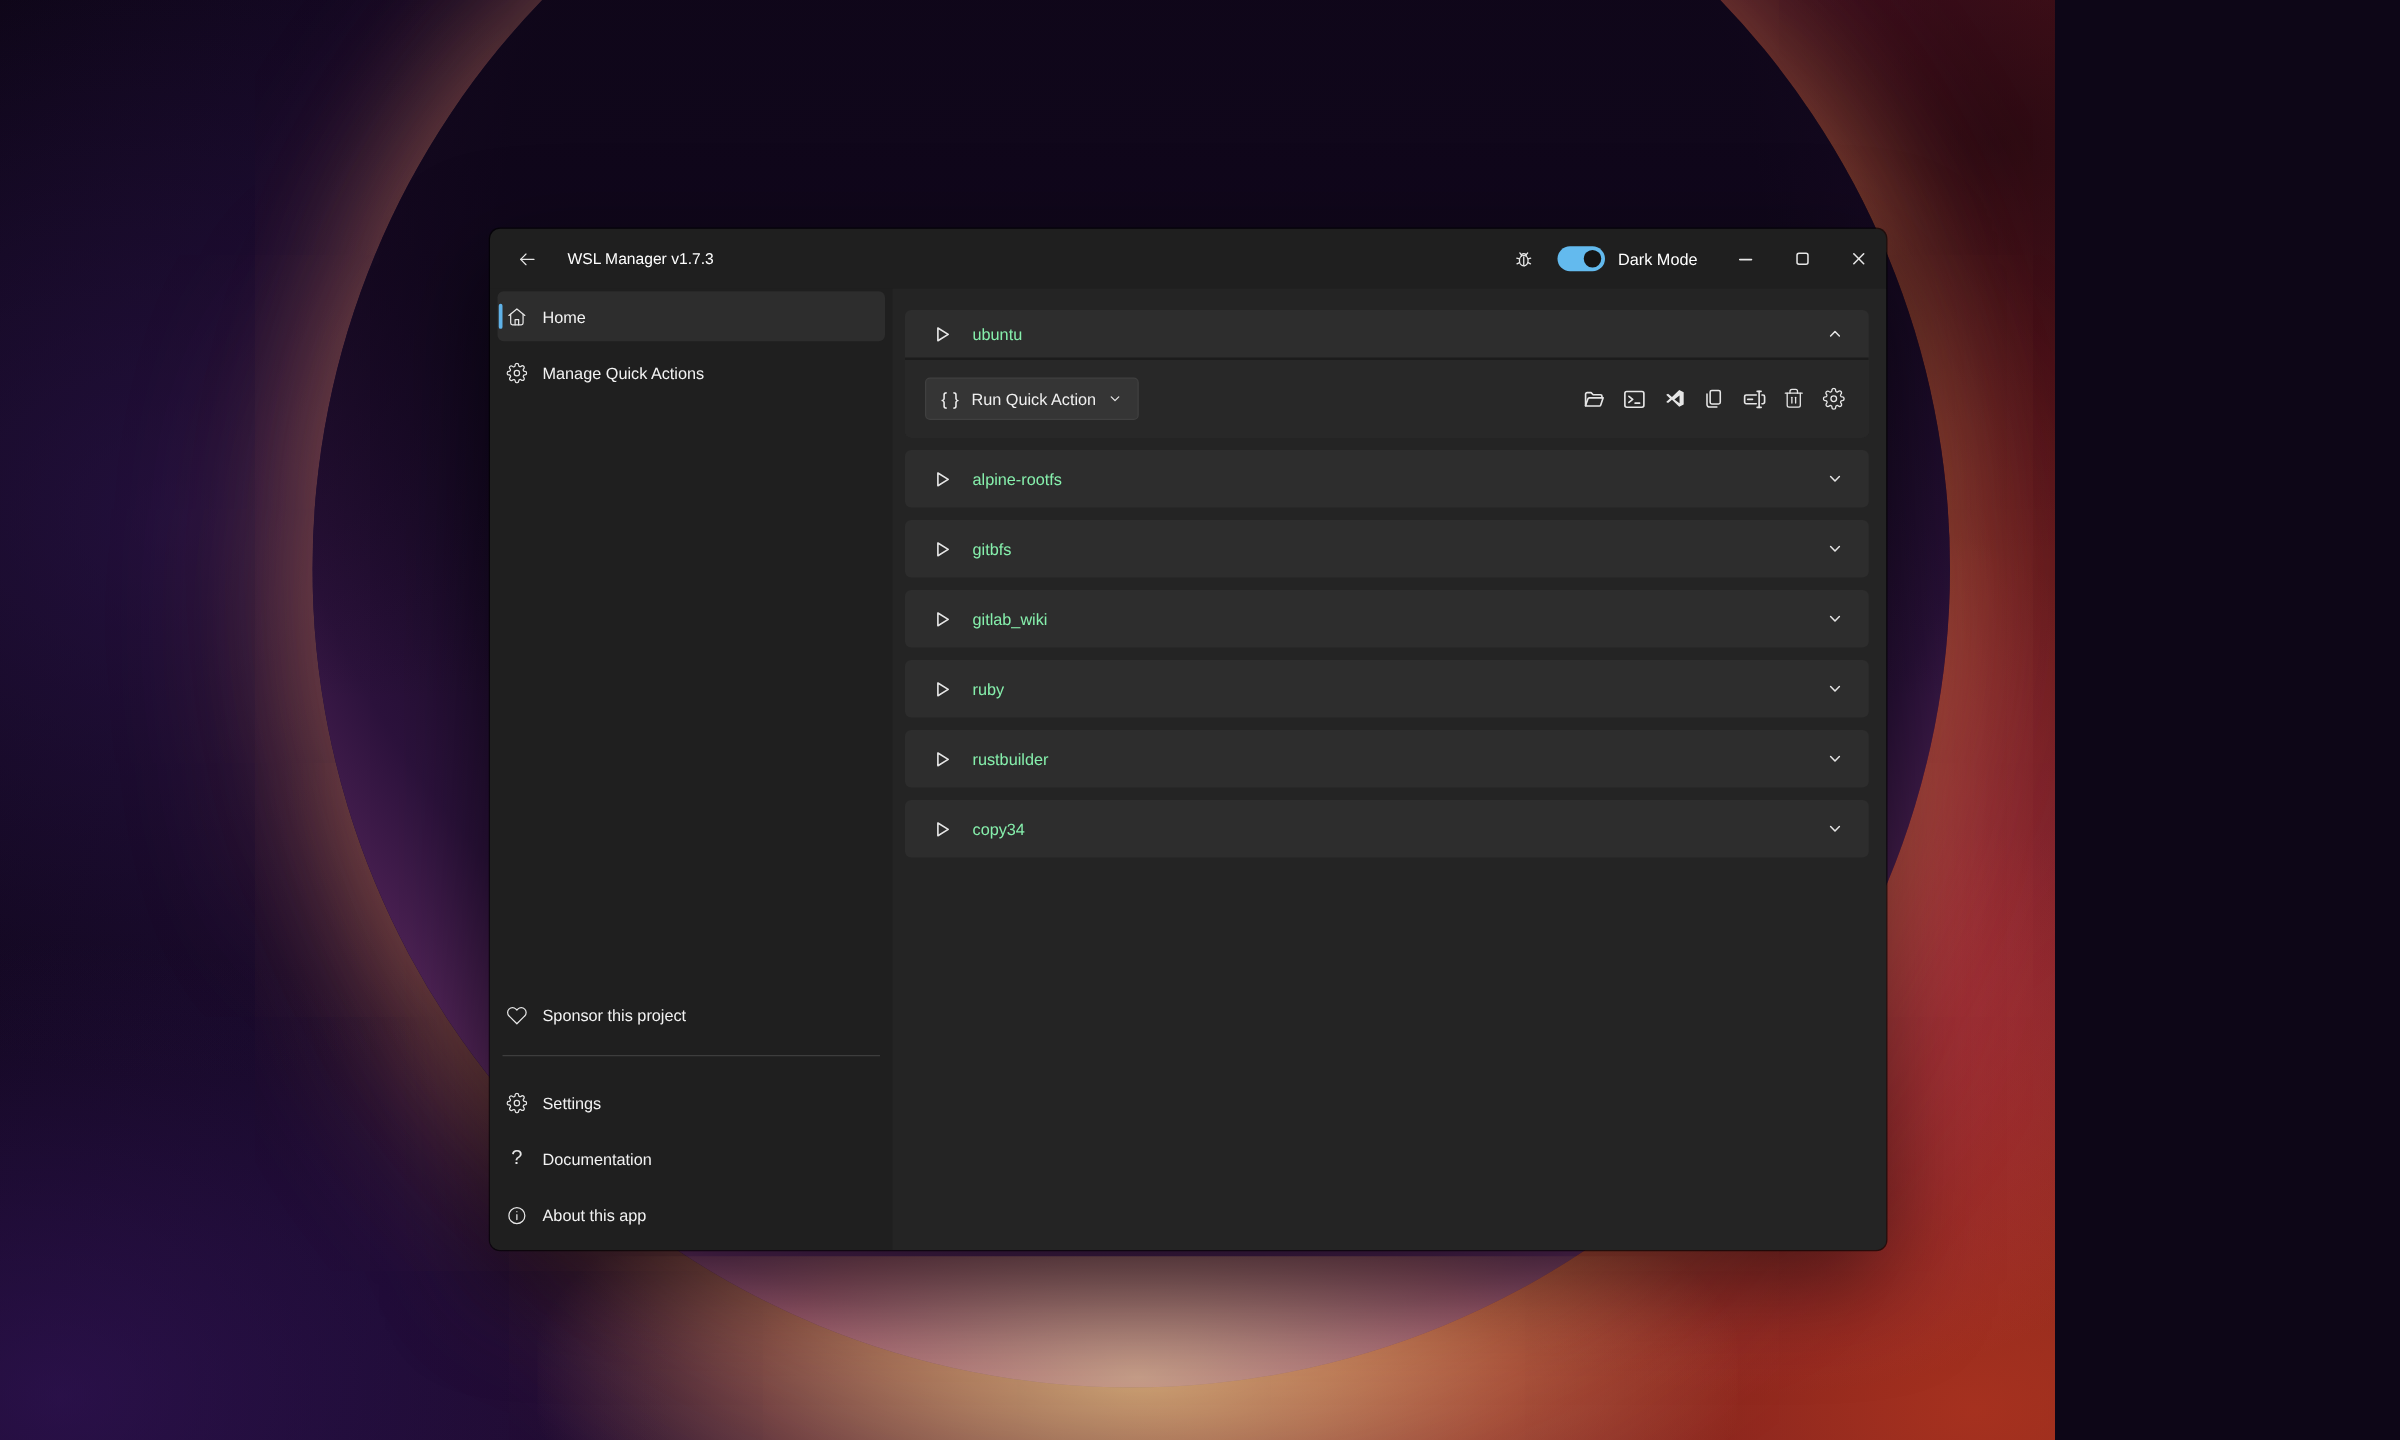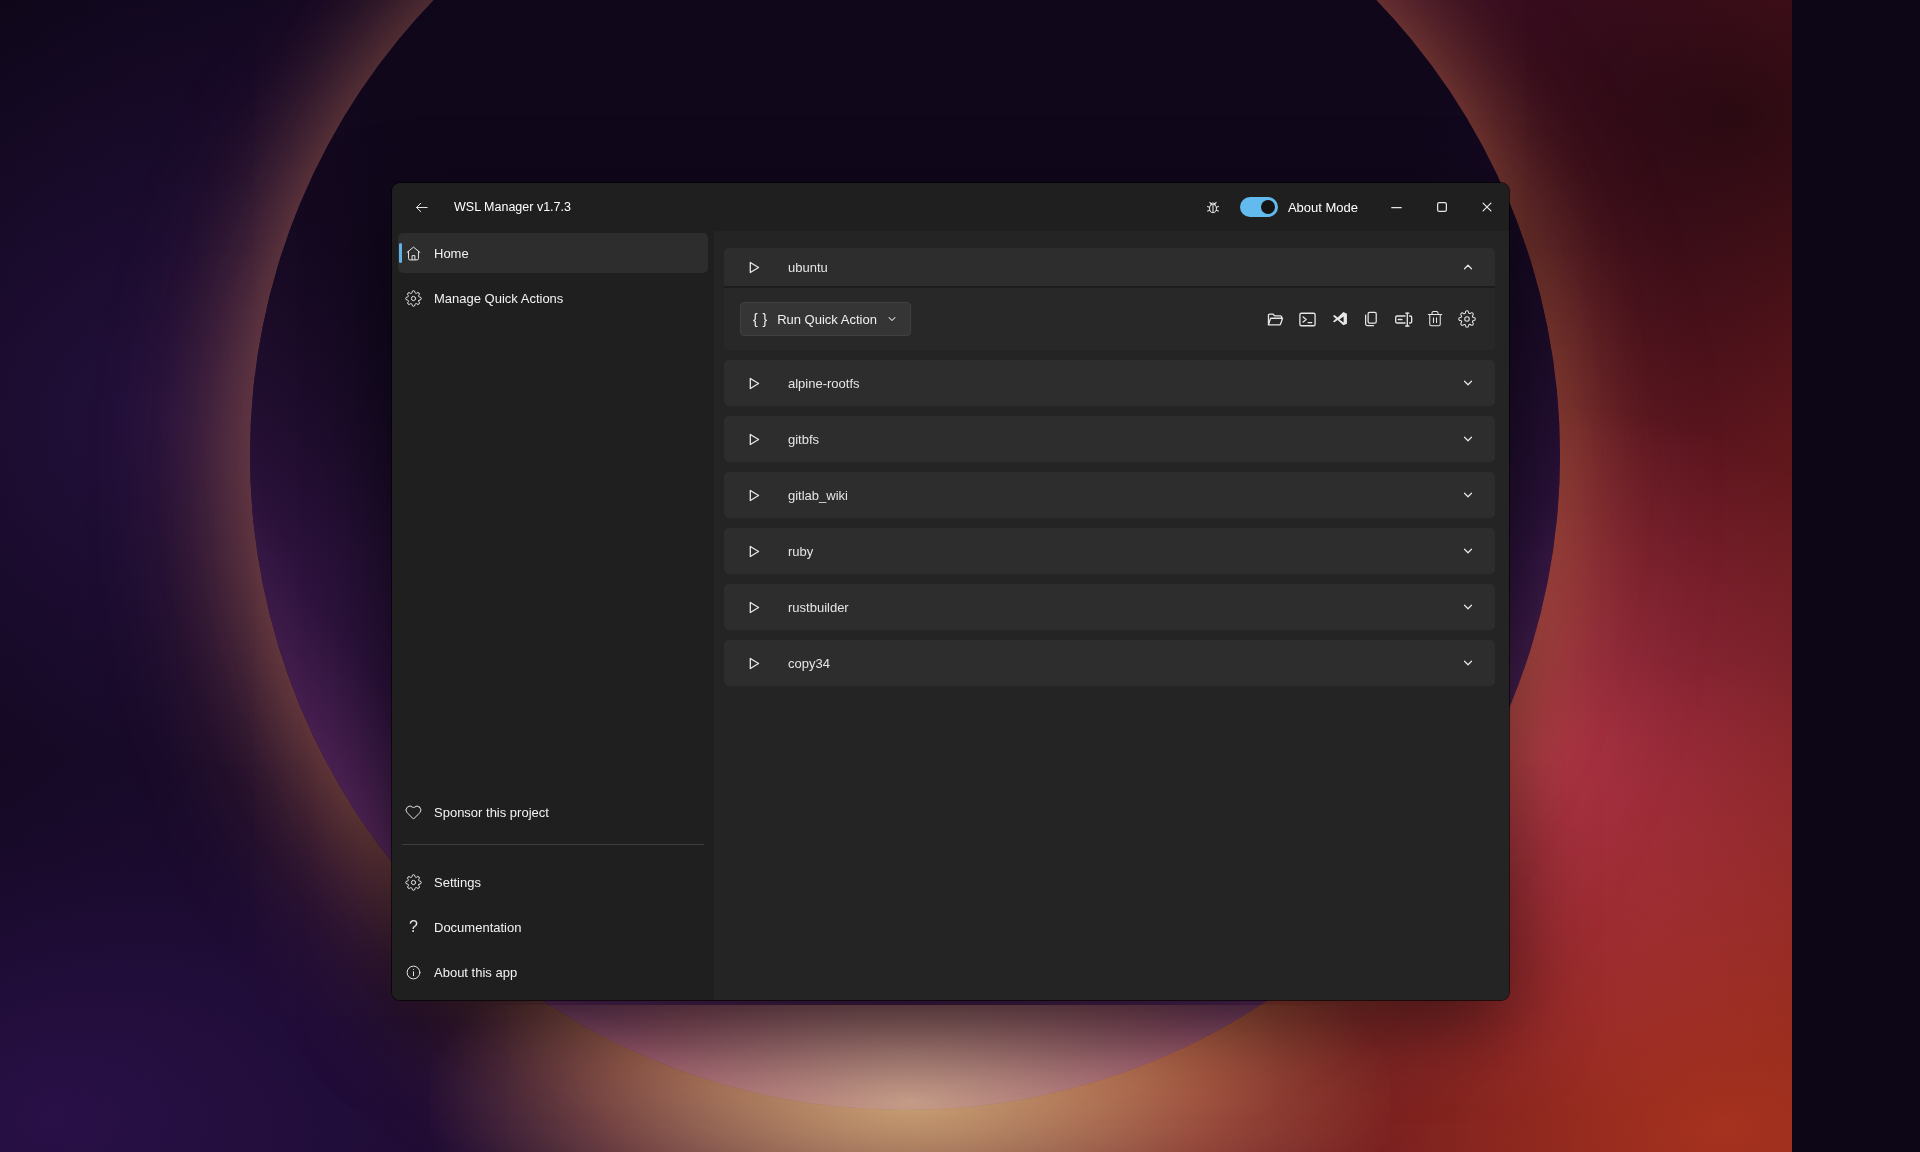--- a/index.html
+++ b/index.html
@@ -1,19 +1,19 @@
 <!DOCTYPE html>
 <html style="--accent: #5FB2E8;"><head>
 <meta charset="utf-8">
 <style>
   * { margin:0; padding:0; box-sizing:border-box; }
   html,body { width:1920px; height:1152px; overflow:hidden; background:#0d0617;
               font-family:"Liberation Sans", sans-serif; }
 
-  .desktop { position:relative; width:1792px; height:1152px; overflow:hidden;text-decoration:underline; }
+  .desktop { position:relative; width:1644px; height:1152px; overflow:hidden;text-decoration:underline; }
 
   
   .wallpaper { position:absolute; inset:0;
     background:
       radial-gradient(700px 480px at 97% 10%, rgba(8,2,8,0.55), rgba(8,2,8,0) 70%),
       radial-gradient(640px 540px at 86% 66%, rgba(233,70,105,0.50), rgba(233,70,105,0) 66%),
       radial-gradient(980px 650px at 96% 98%, rgba(183,55,32,0.78), rgba(183,55,32,0) 72%),
       radial-gradient(760px 640px at 9% 36%, rgba(47,22,82,0.55), rgba(47,22,82,0) 70%),
       radial-gradient(700px 520px at 3% 97%, rgba(62,24,108,0.50), rgba(62,24,108,0) 70%),
       linear-gradient(105deg, #0e0618 0%, #190a2c 30%, #240c31 48%, #33102c 60%, #471024 74%, #5c151d 88%, #6e1f1a 100%);
@@ -69,21 +69,21 @@
   .side-divider { height:1px; background:#3d3d3d; margin:7px 4px 17px 4px; }
   .q-glyph { font-size:16px; color:#e6e6e6; font-family:"Liberation Sans",sans-serif; }
 
   
   .main { flex:1; background:#242424; padding:17px 14px 0 10px; display:flex; flex-direction:column; }
   .card { background:#2d2d2d; border-radius:5px; margin-bottom:10px; overflow:hidden; }
   .card-header { height:46px; display:flex; align-items:center; padding:0 20px; cursor:pointer; }
   .card.expanded .card-header { height:40px; border-bottom:2px solid #1c1c1c; }
   .play-btn { width:18px; height:18px; background:transparent; border:none; cursor:pointer;
               display:flex; align-items:center; justify-content:center; padding:0; }
-  .inst-name { margin-left:26px; color:#e5e5e5; font-size:13px; }
+  .inst-name { margin-left:16px; color:#86efac; font-size:13px; }
   .card-header .chev { margin-left:auto; }
   .card-toolbar { height:62px; background:#282828; display:flex; align-items:center; padding:0 16px; }
   .qa-btn { height:34px; padding:0 12px; border-radius:4px; background:#353535; border:1px solid #404040;
             display:flex; align-items:center; gap:9px; color:#f0f0f0; cursor:pointer; font-size:13px;
             font-family:"Liberation Sans",sans-serif; }
   .braces { font-size:14px; color:#f0f0f0; letter-spacing:1px; }
   .toolbar-icons { margin-left:auto; display:flex; align-items:center; gap:8px; }
   .icon-btn { width:24px; height:26px; background:transparent; border:none; cursor:pointer;
               display:flex; align-items:center; justify-content:center; padding:0; }
 </style>
@@ -120,21 +120,21 @@
               <line x1="7.4" y1="12.2" x2="4.6" y2="11.4"></line>
                 <line x1="7.4" y1="16.2" x2="4.8" y2="17.4"></line>
               <line x1="16.6" y1="12.2" x2="19.4" y2="11.4"></line>
                 <line x1="16.6" y1="16.2" x2="19.2" y2="17.4"></line>
             </svg>
           </span>
         </button>
         <div class="toggle" style="background:#63BAEE;">
           <div class="knob"></div>
         </div>
-        <span class="tb-mode-label">About Mode</span>
+        <span class="tb-mode-label">Dark Mode</span>
 
         <button class="caption-btn">
           <span>
             <svg class="ic" width="15" height="15" viewBox="0 0 16 16" stroke-width="1.1">
               <line x1="3" y1="8.2" x2="13" y2="8.2"></line>
             </svg>
           </span>
         </button>
         <button class="caption-btn">
           <span>

